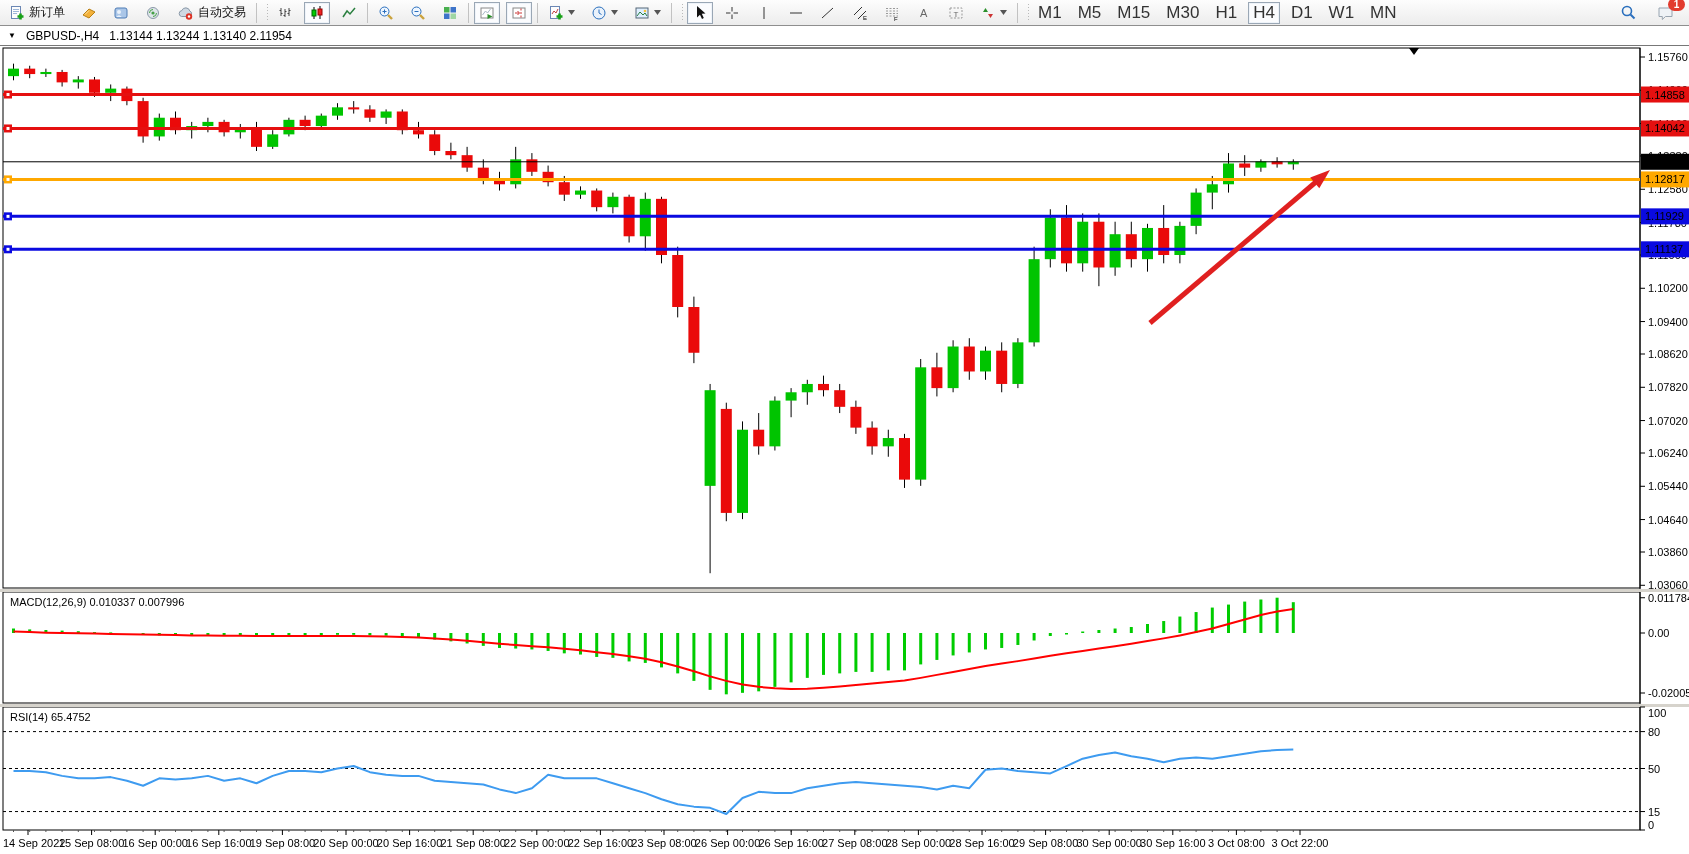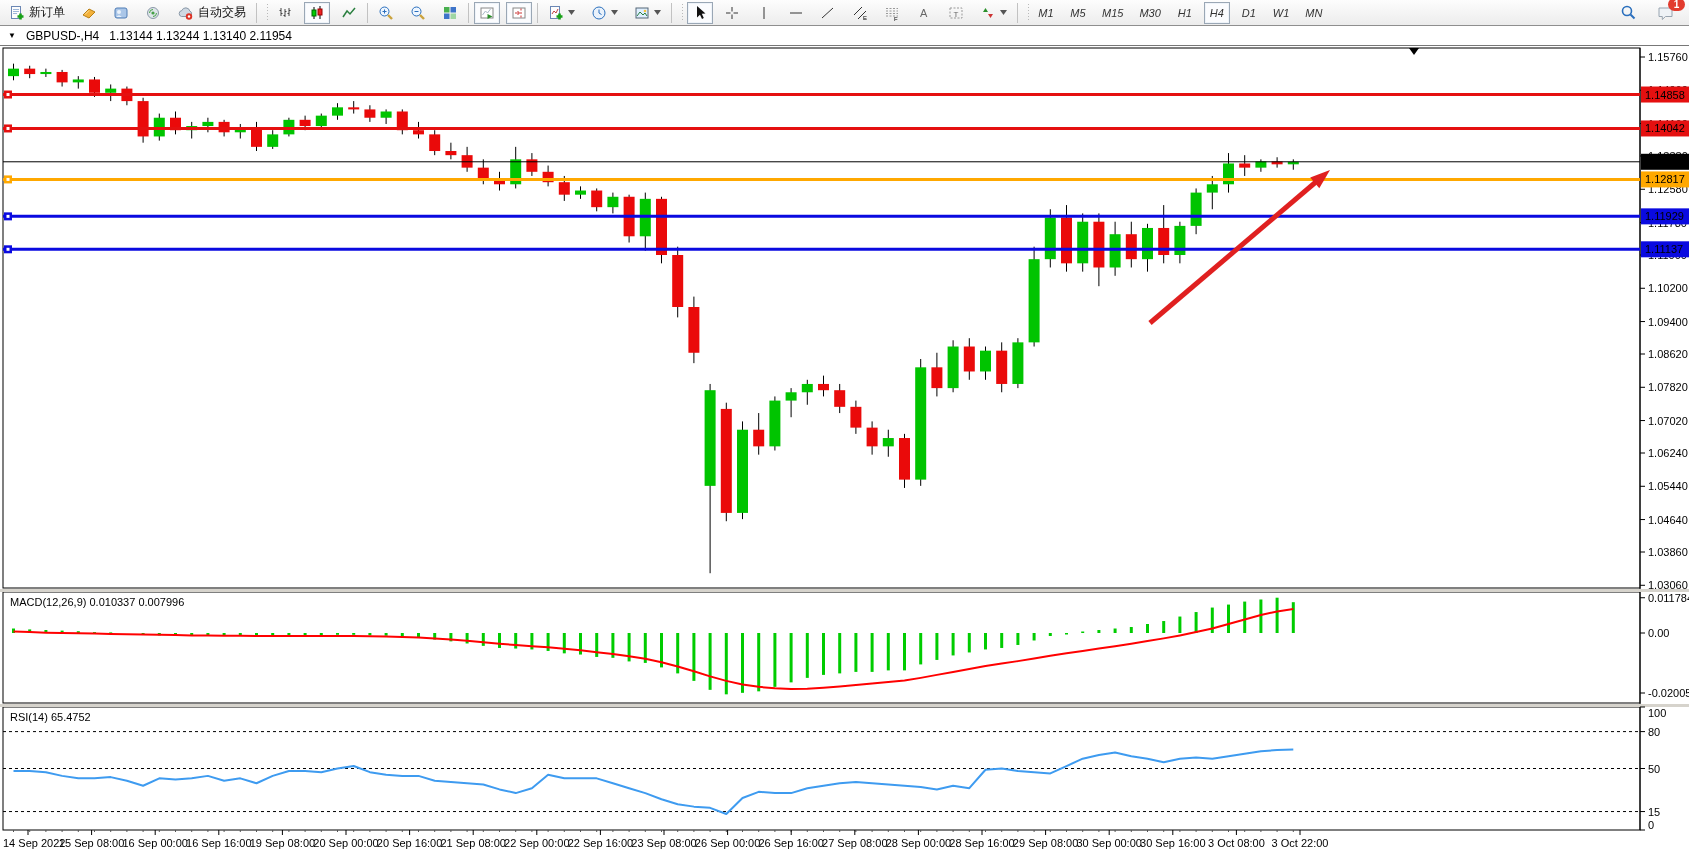--- a/index.html
+++ b/index.html
@@ -6,21 +6,21 @@
   #app{position:relative;width:1689px;height:854px;background:#fff;overflow:hidden;}
   
   .toolbar{position:absolute;left:0;top:0;width:1689px;height:26px;background:linear-gradient(#fdfdfd,#ececec);
     border-bottom:1px solid #8e8e8e;display:flex;align-items:center;padding-left:4px;box-sizing:border-box;}
   .tb-group{display:flex;align-items:center;gap:6px;}
   .tb-grip{width:4px;height:18px;margin:0 3px;background-image:repeating-linear-gradient(#b9b9b9 0 1px,transparent 1px 3px);background-size:1px 100%;background-repeat:no-repeat;background-position:center;}
   .tb-sep{width:1px;height:20px;background:#c2c2c2;margin:0 5px;}
   .tb-btn{height:22px;min-width:24px;border:1px solid transparent;background:transparent;display:flex;align-items:center;justify-content:center;gap:4px;padding:0 4px;font-family:"Liberation Sans",sans-serif;font-size:12px;color:#111;cursor:default;}
   .tb-btn svg{display:block;}
   .tb-btn.pressed{border:1px solid #9aa7b5;background:#fbfcfe;box-shadow:inset 0 0 0 1px #eef3f9;}
-  .tb-btn.tf{font-size:11px;color:#333;min-width:26px;font-style:italic;}
+  .tb-btn.tf{font-size:17px;color:#333;min-width:26px;}
   .tb-right{margin-left:auto;display:flex;align-items:center;gap:10px;margin-right:10px;}
   .chat-wrap{position:relative;}
   .badge{position:absolute;top:-5px;right:-7px;background:#e23b2e;color:#fff;border-radius:9px;font-size:10px;line-height:13px;min-width:13px;text-align:center;padding:0 2px;font-weight:bold;}
   
   .workspace{position:absolute;left:0;top:26px;width:1689px;height:828px;border-left:2px solid #6a6a6a;box-sizing:border-box;background:#fff;}
   .chart-title{position:absolute;left:0;top:26px;width:1689px;height:20px;background:#fff;border-bottom:1px solid #777;
     display:flex;align-items:center;padding-left:8px;box-sizing:border-box;font-size:12px;color:#000;gap:10px;}
   .chart-title .tri{font-size:8px;color:#000;}
   #chart-svg{position:absolute;left:0;top:46px;}
   svg text{font-family:"Liberation Sans",sans-serif;font-size:11px;fill:#000;}

